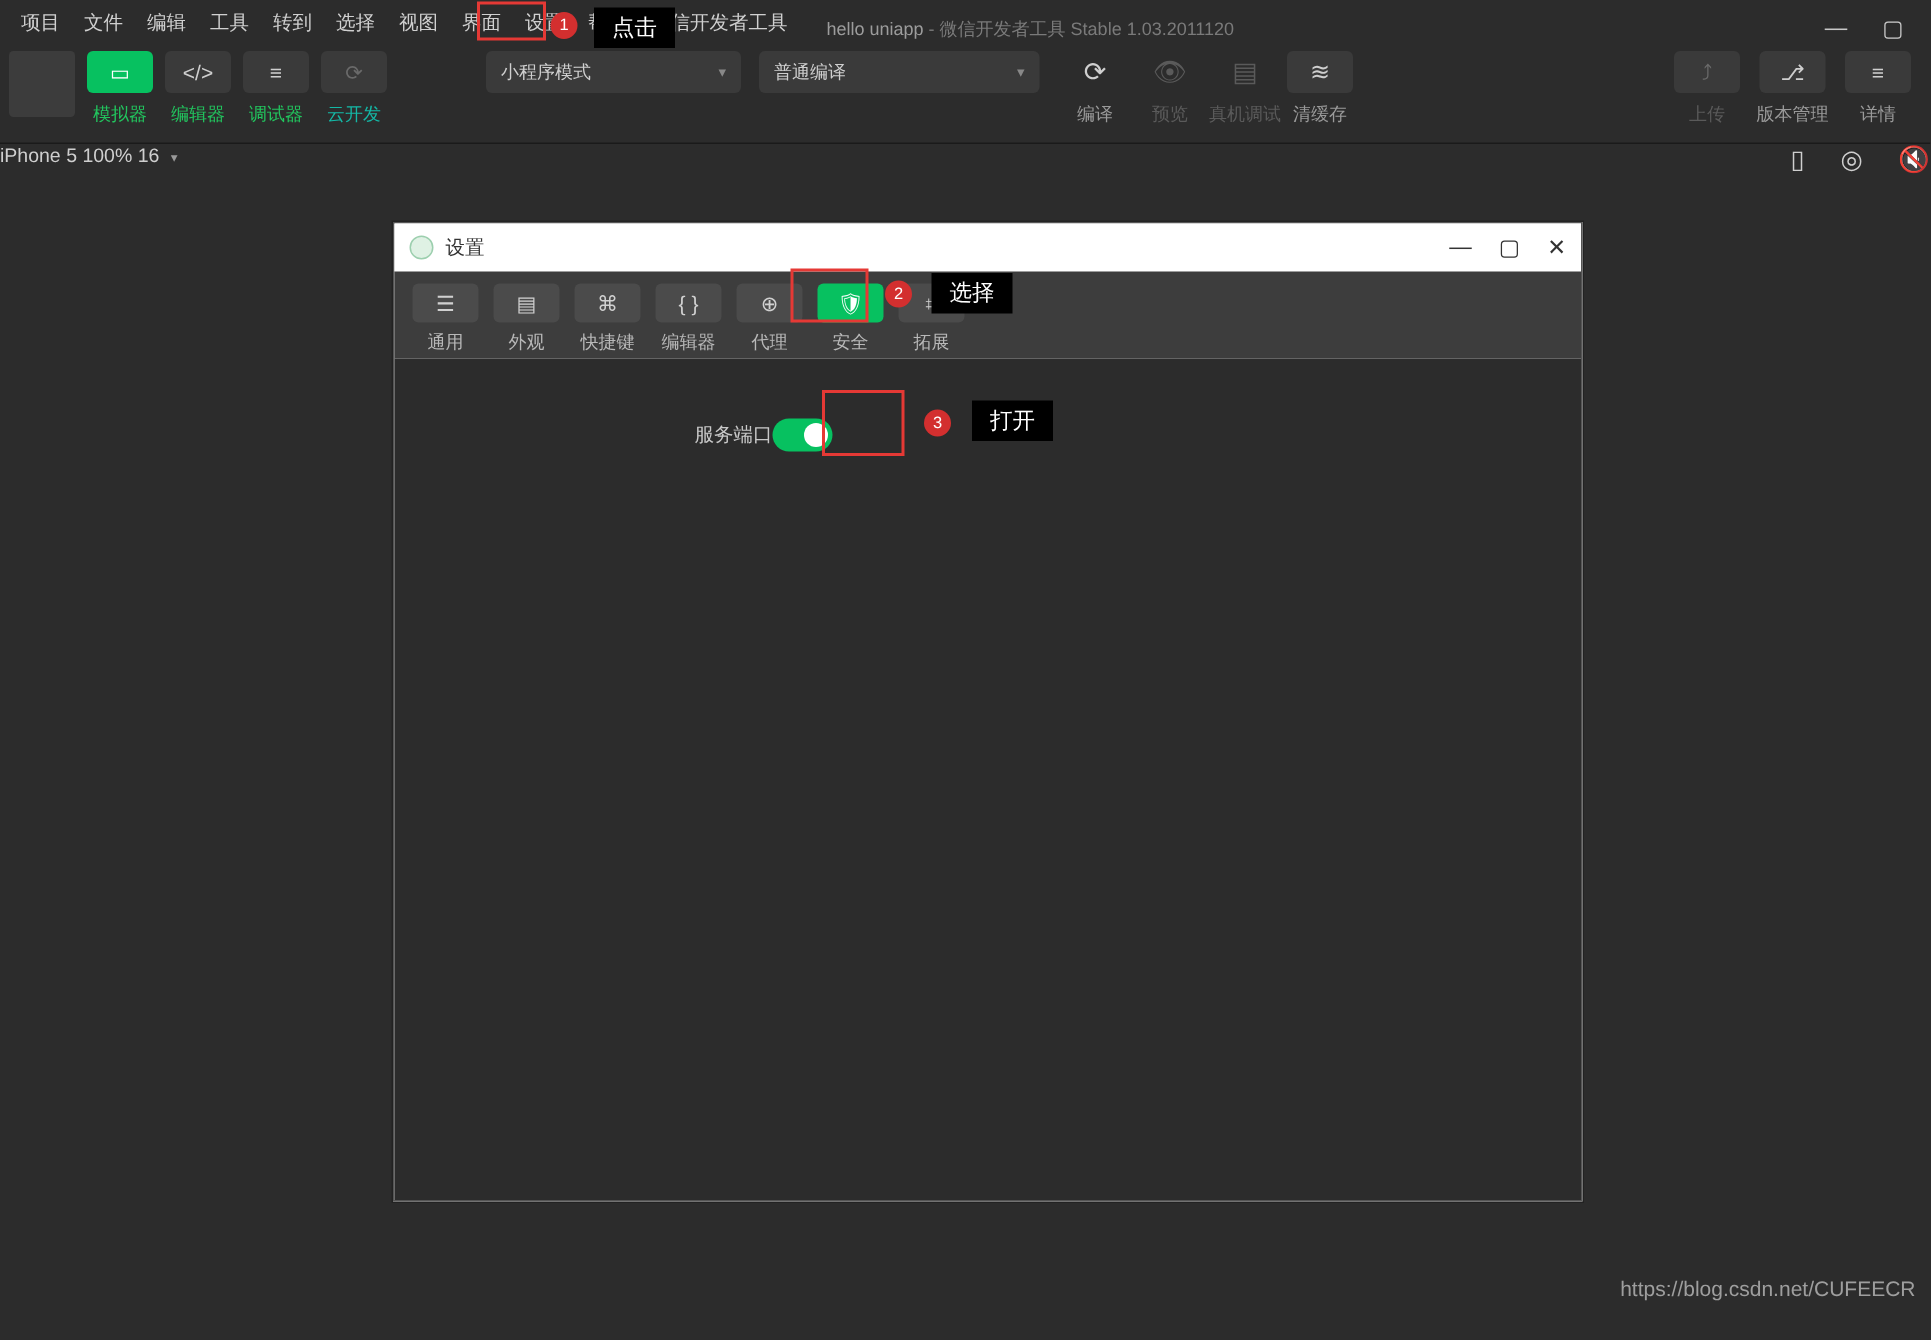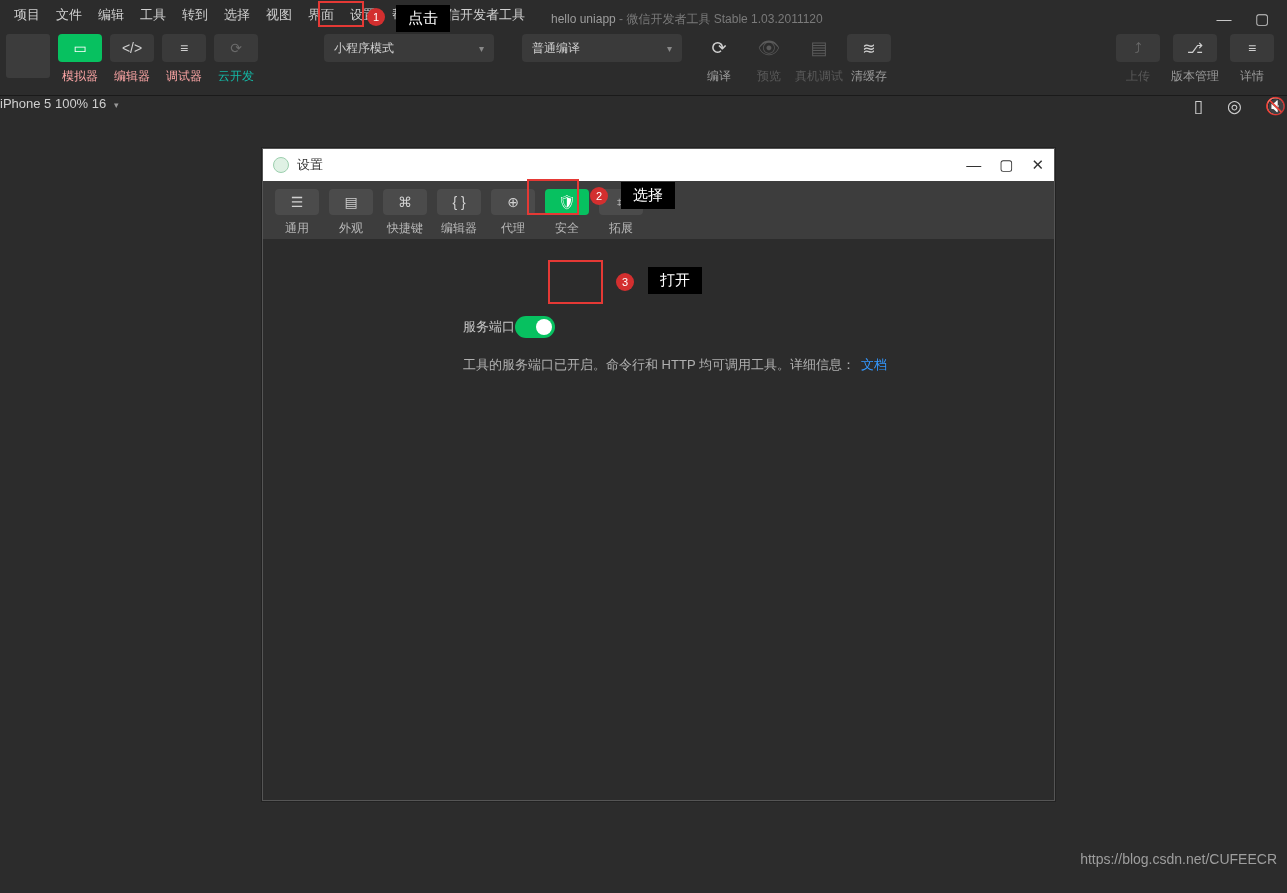--- a/index.html
+++ b/index.html
@@ -50,37 +50,37 @@
   .tb-icon-box {
     width: 44px; height: 28px;
     border-radius: 4px;
     display:flex; align-items:center; justify-content:center;
     background: #3a3a3a;
     color:#cfcfcf;
     font-size:14px;
   }
   .tb-icon-box.green { background:#07c160; color:#fff; }
   .tb-icon-box.dim { color:#6a6a6a; }
-  .tb-label { font-size:12px; color:#fca5a5; margin-top:6px; }
+  .tb-label { font-size:12px; color:#22c55e; margin-top:6px; }
   .tb-label.dim { color:#14b8a6; }
   .preview-box { width:44px; height:44px; background:#3c3c3c; border-radius:3px; display:flex; align-items:center; justify-content:center; }
 
   .tb-select {
     height: 28px;
     background: #3a3a3a;
     border-radius: 4px;
     display: flex; align-items: center;
     padding: 0 10px;
     font-size: 12px;
     color:#cfcfcf;
     margin-top:0;
   }
   .tb-select .chev { margin-left:auto; color:#888; font-size:10px; }
   .sel1 { width:170px; margin-left:60px; }
-  .sel2 { width:160px; margin-left:24px; }
+  .sel2 { width:187px; margin-left:8px; }
 
   .tb-center-icons { display:flex; align-items:flex-start; gap:0; margin-left:8px; }
   .tb-vert { display:flex; flex-direction:column; align-items:center; width:50px; }
   .tb-glyph { height:28px; display:flex; align-items:center; justify-content:center; color:#cfcfcf; font-size:18px; }
   .tb-glyph.dim { color:#5a5a5a; }
   .tb-sublbl { font-size:12px; color:#9a9a9a; margin-top:6px; }
   .tb-sublbl.dim { color:#5a5a5a; }
   .tb-clear-box { width:44px; height:28px; background:#3a3a3a; border-radius:4px; display:flex; align-items:center; justify-content:center; }
 
   .tb-right { margin-left:auto; display:flex; align-items:flex-start; gap:0; padding-right:6px; }
@@ -146,21 +146,21 @@
     font-size:14px;
   }
   .dlg-tab-box.active { background:#07c160; color:#fff; }
   .dlg-tab-lbl { font-size:12px; color:#b8b8b8; margin-top:5px; }
   .dlg-body {
     background:#2c2c2c; color:#c8c8c8;
     height:calc(100% - 90px);
     padding: 40px 0 0 200px;
     font-size:13px;
   }
-  .row-switch { display:flex; align-items:center; margin-bottom:18px;margin-top:37px; }
+  .row-switch { display:flex; align-items:center; margin-bottom:18px; }
   .switch {
     width:40px; height:22px; border-radius:11px;
     background:#07c160; position:relative;
   }
   .switch .knob {
     width:16px; height:16px; border-radius:50%;
     background:#fff; position:absolute; top:3px; right:3px;
   }
   .dlg-body .muted { color:#7e7e7e; margin-bottom:14px; }
   .dlg-body .desc { color:#b0b0b0; }
@@ -314,23 +314,20 @@
         <div class="dlg-tab-lbl">拓展</div>
       </div>
   </div>
   <div class="dlg-body">
     <div class="row-switch">
       <span>服务端口</span>
       <div class="switch">
           <div class="knob"></div>
         </div>
     </div>
-    <div class="desc">
-      <span>工具的服务端口已开启。命令行和 HTTP 均可调用工具。详细信息：</span><span class="link">文档</span>
-    </div>
   </div>
 </div>
 
 <div class="annot-box-red" style="left:318px; top:1px; width:46px; height:26px;"></div>
 <div class="annot-badge" style="left:367px; top:8px;">1</div>
 <div class="annot-label" style="left:396px; top:5px;">点击</div>
 
 <div class="annot-box-red" style="left:527px; top:179px; width:52px; height:36px;"></div>
 <div class="annot-badge" style="left:590px; top:187px;">2</div>
 <div class="annot-label" style="left:621px; top:182px;">选择</div>

